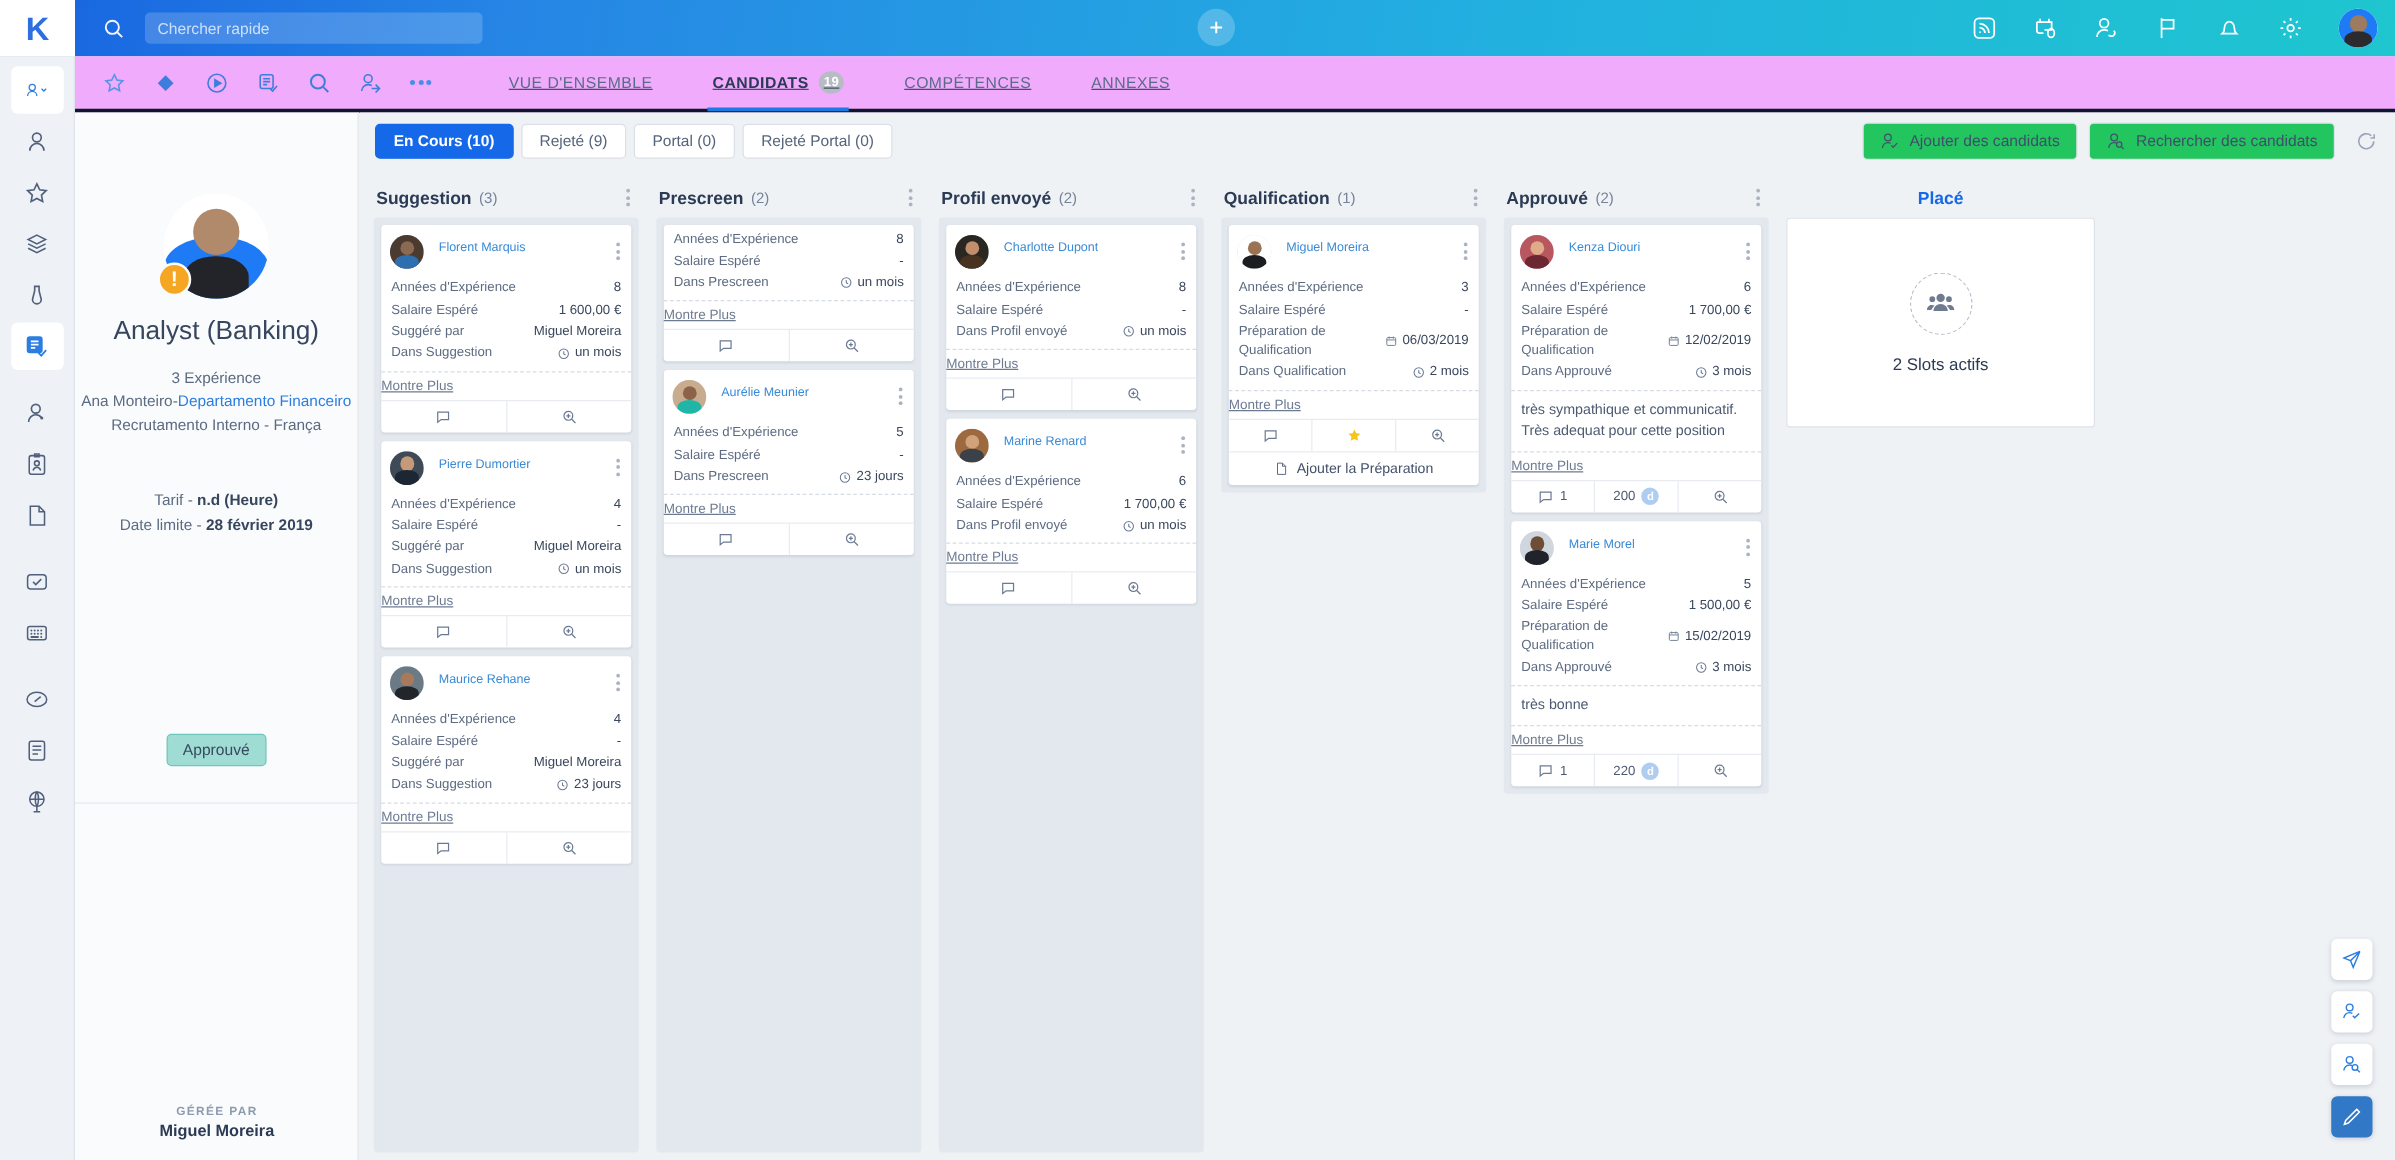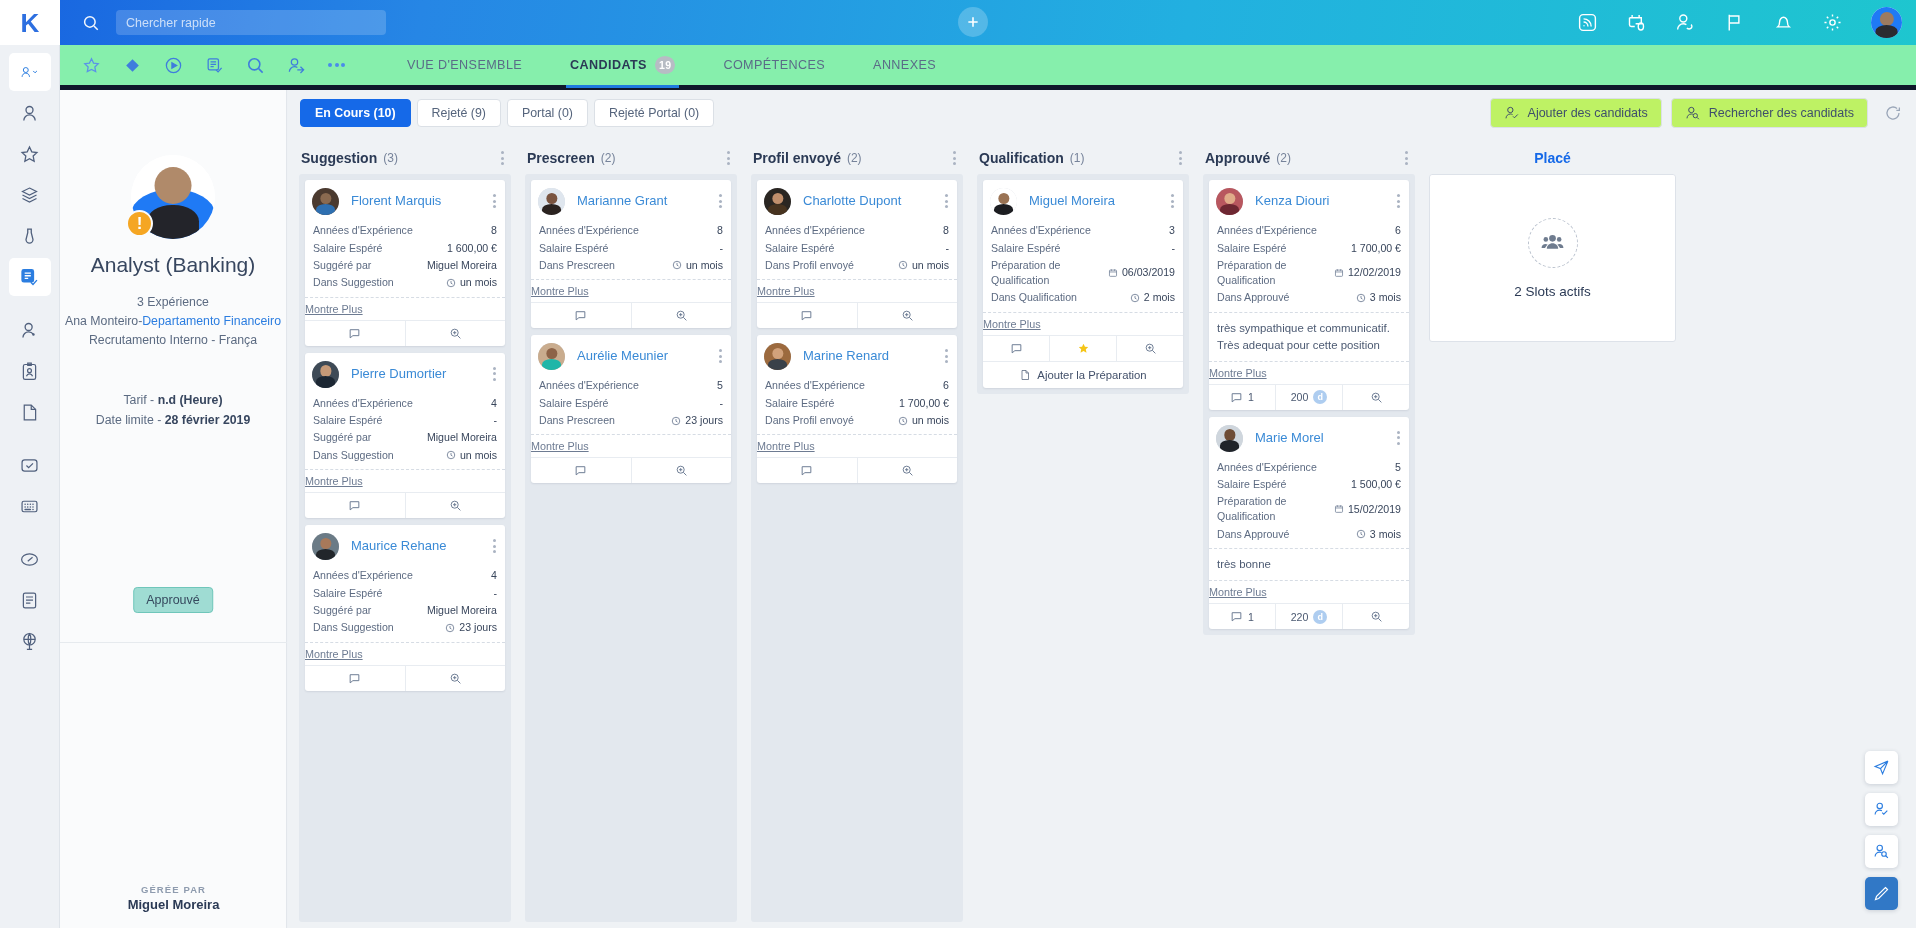--- a/index.html
+++ b/index.html
@@ -42,22 +42,22 @@
     display: flex; align-items: center; gap: 28px;
   }
   .top-icons .ti { width: 21px; height: 21px; cursor: pointer; }
   .avatar-top {
     width: 31px; height: 31px; border-radius: 50%; overflow: hidden;
     background: #fff; position: relative; cursor: pointer; flex: none;
   }
   
   .tabbar {
     position: absolute; top: 45px; left: 60px; width: 1856px; height: 45px;
-    background: #86efac; border-bottom: 5px solid #0f172a;
-    display: flex; align-items: center;
+    background: #f0abfc; border-bottom: 3px solid #0f172a;
+    display: flex; align-items: center; text-decoration: underline;
   }
   .tool-icons { display: flex; align-items: center; gap: 22px; margin-left: 22px; }
   .tool-icons .tli { width: 19px; height: 19px; cursor: pointer; color:#3f7ddd; }
   .dots3 { display: flex; gap: 2.5px; align-items: center; cursor: pointer; }
   .dots3 i { width: 4px; height: 4px; border-radius: 50%; background: #4b8bea; display: block; }
   .tabs { display: flex; align-items: center; margin-left: 38px; height: 45px; }
   .tab {
     height: 45px; display: flex; align-items: center; gap: 8px;
     padding: 0 24px; font-size: 12.6px; letter-spacing: .4px;
     color: #5a6b87; cursor: pointer; position: relative;
@@ -127,21 +127,21 @@
   .filterbar { height: 46px; display: flex; align-items: center; padding: 0 0 0 12px; }
   .fbtn {
     height: 28px; padding: 0 14px; border-radius: 4px; font-size: 12.4px;
     border: 1px solid #dbe0e6; background: #fff; color: #55647c;
     display: inline-flex; align-items: center; margin-right: 6px; cursor: pointer;
   }
   .fbtn.active { background: #1569e8; border-color: #1569e8; color: #fff; font-weight: bold; }
   .fright { margin-left: auto; display: flex; align-items: center; padding-right: 14px; }
   .actbtn {
     height: 30px; padding: 0 13px; border-radius: 4px; font-size: 12.5px;
-    border: 1px solid #dbe0e6; background: #bef264; color: #3f4f6b;
+    border: 1px solid #dbe0e6; background: #22c55e; color: #3f4f6b;
     display: inline-flex; align-items: center; gap: 8px; margin-left: 9px; cursor: pointer;
   }
   .actbtn svg { width: 16px; height: 16px; color: #41506b; }
   .refresh { margin-left: 16px; width: 18px; height: 18px; color: #9aa6b8; cursor: pointer; }
   
   .board { display: flex; height: 792px; padding: 0 4px; gap: 0; }
   .col { width: 212px; margin: 6px 7px; display: flex; flex-direction: column; }
   .col-head {
     height: 32px; display: flex; align-items: center; padding: 0 4px 0 2px;
   }
@@ -152,21 +152,21 @@
   .vdots i { width: 3px; height: 3px; border-radius: 50%; background: #aab3c2; display: block; }
   .col-body {
     flex: 1; background: #e3e8ee; border-radius: 3px; padding: 6px;
     display: flex; flex-direction: column; gap: 7px; overflow: hidden;
   }
   .col-body.plain { background: transparent; padding: 0; }
   
   .card { background: #fff; border-radius: 3px; box-shadow: 0 1px 2px rgba(35,50,80,.10); }
   .card-top { display: flex; align-items: flex-start; padding: 8px 6px 4px 7px; }
   .cav { width: 27px; height: 27px; border-radius: 50%; overflow: hidden; flex: none; background: #d6dbe2; }
-  .cname { font-size: 13px; color: #3a8ad6; margin-left: 12px; margin-top: 5px; cursor: pointer; }
+  .cname { font-size: 10px; color: #3a8ad6; margin-left: 12px; margin-top: 5px; cursor: pointer; }
   .card-top .vdots { margin-left: auto; margin-top: 3px; }
   .rows { padding: 3px 8px 5px 8px; }
   .row {
     display: flex; align-items: center; font-size: 10.6px;
     color: #5d6b82; line-height: 15px; padding: 1.2px 0;
   }
   .row .v { margin-left: auto; color: #39465c; display: inline-flex; align-items: center; gap: 4px; }
   .row .v svg { width: 10px; height: 10px; color: #6b7a92; }
   .note {
     border-top: 1px dashed #d6dce4; padding: 7px 8px; font-size: 11.4px;
@@ -687,35 +687,20 @@
         <span class="col-count">(2)</span>
         <div class="vdots">
             <i></i>
             <i></i>
             <i></i>
           </div>
       </div>
       <div class="col-body">
 
         <div class="card">
-          <div class="card-top">
-            <div class="cav">
-                <div class="ph">
-                  <div class="bg" style="background:#dfe6ee"></div>
-                  <div class="head" style="background:#7a5440"></div>
-                  <div class="body" style="background:#2b2320"></div>
-                </div>
-              </div>
-            <div class="cname">Marianne Grant</div>
-            <div class="vdots">
-                <i></i>
-                <i></i>
-                <i></i>
-              </div>
-          </div>
           <div class="rows">
             <div class="row">
                 <span>Années d'Expérience</span>
                 <span class="v">8</span>
               </div>
             <div class="row">
                 <span>Salaire Espéré</span>
                 <span class="v">-</span>
               </div>
             <div class="row">

